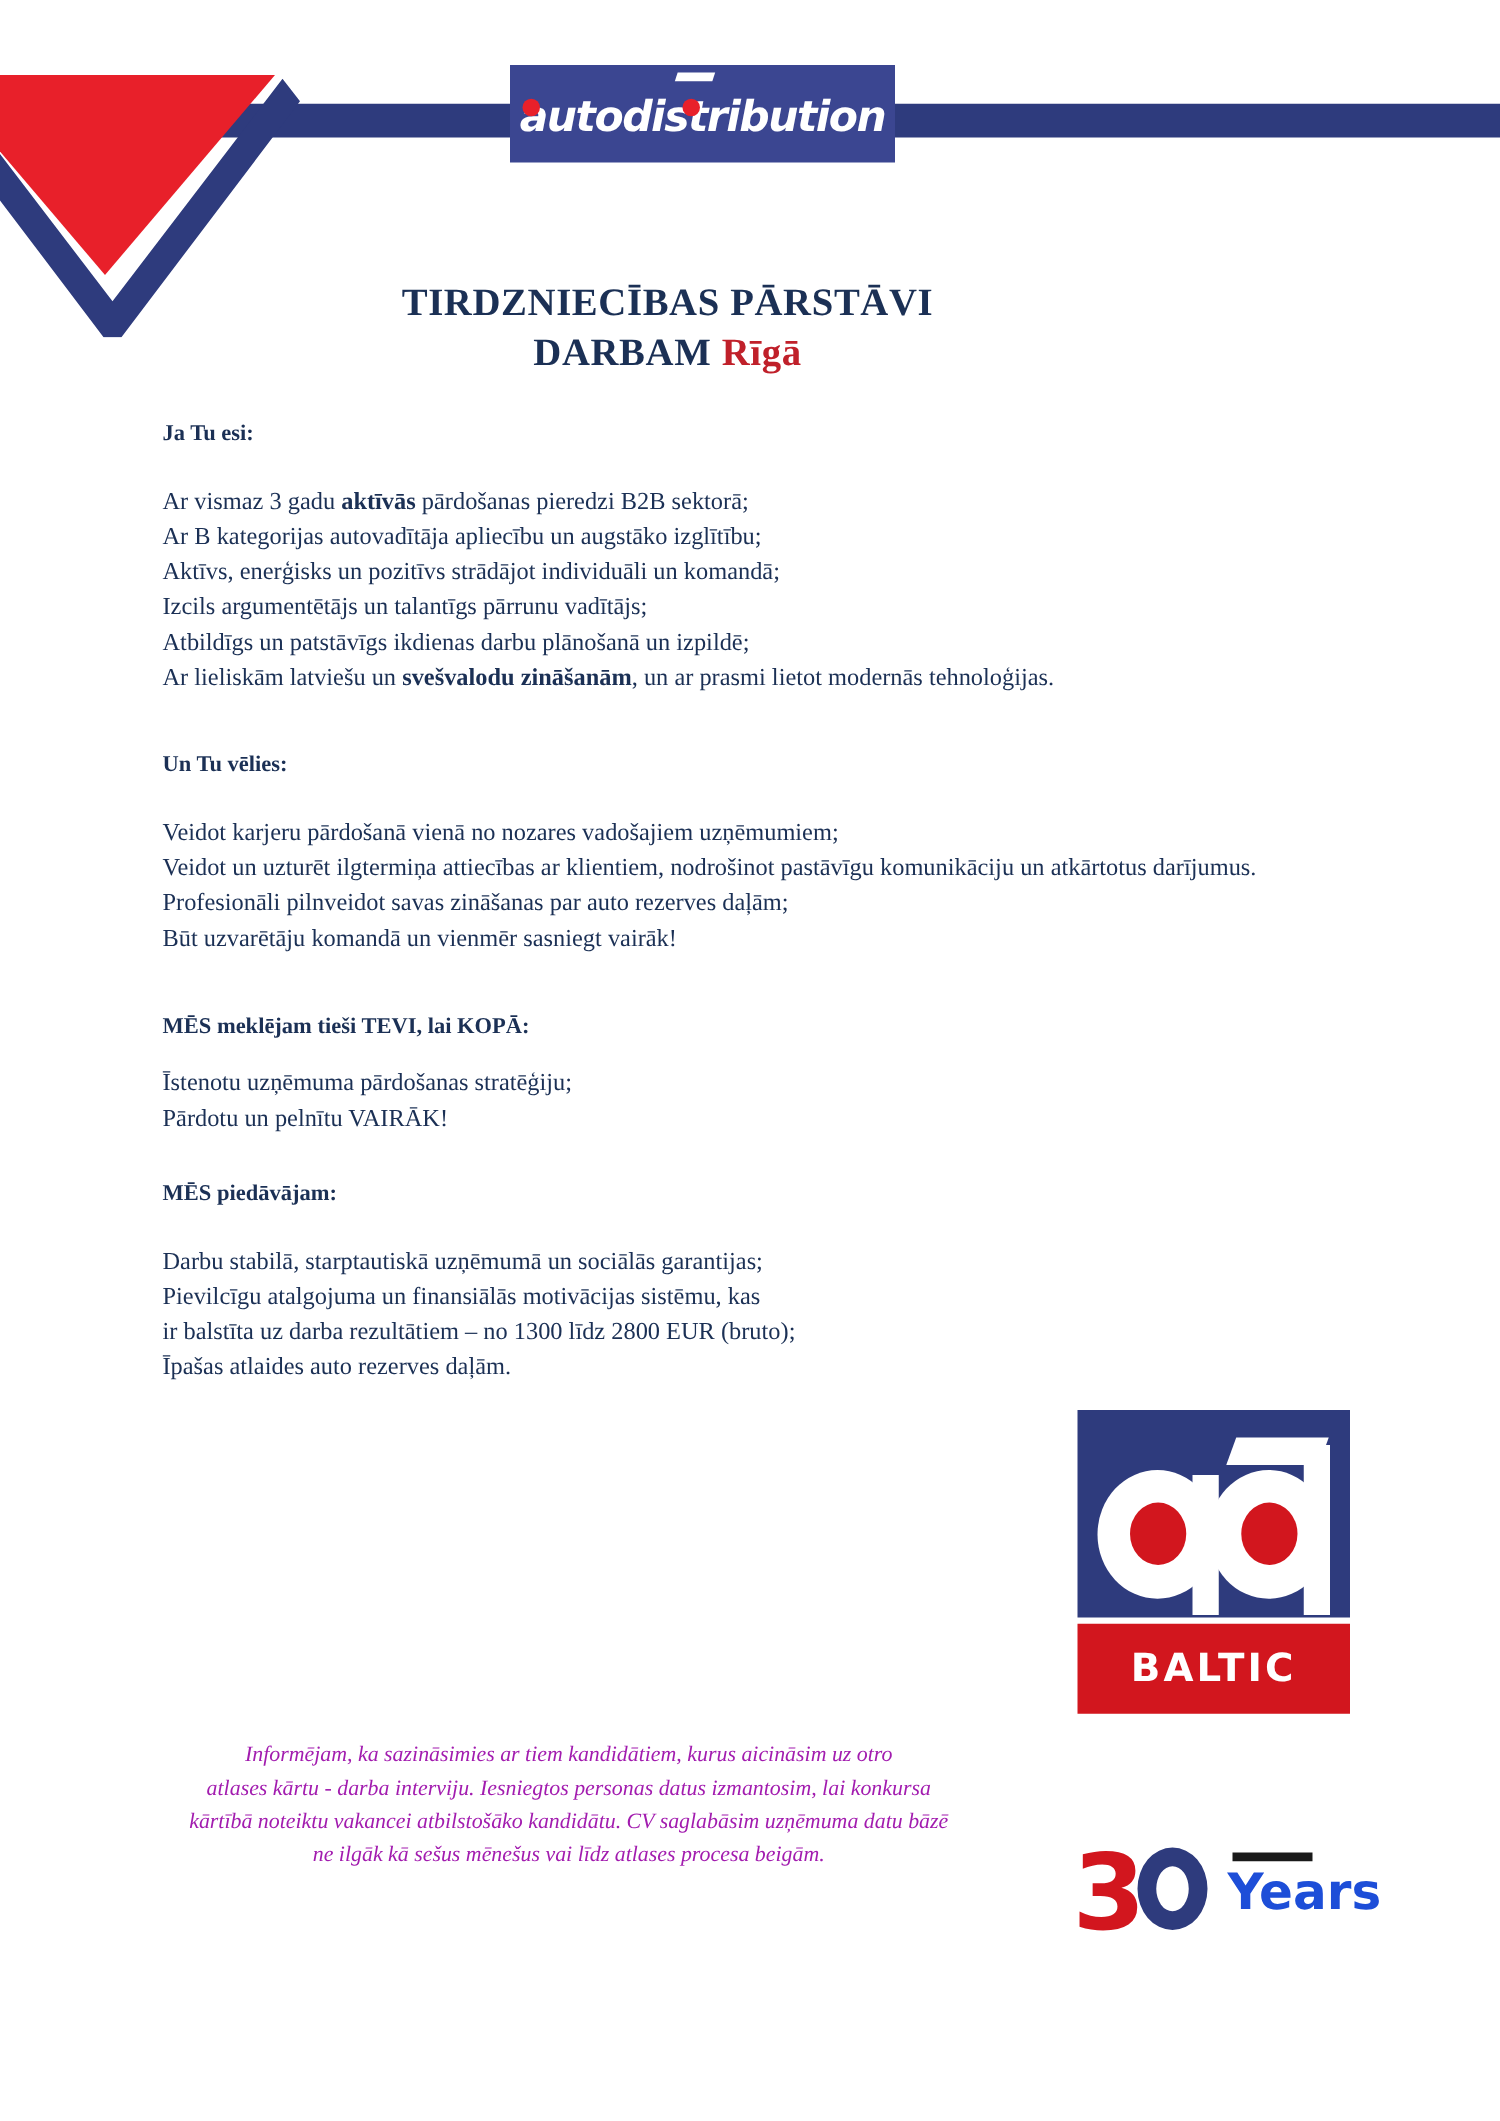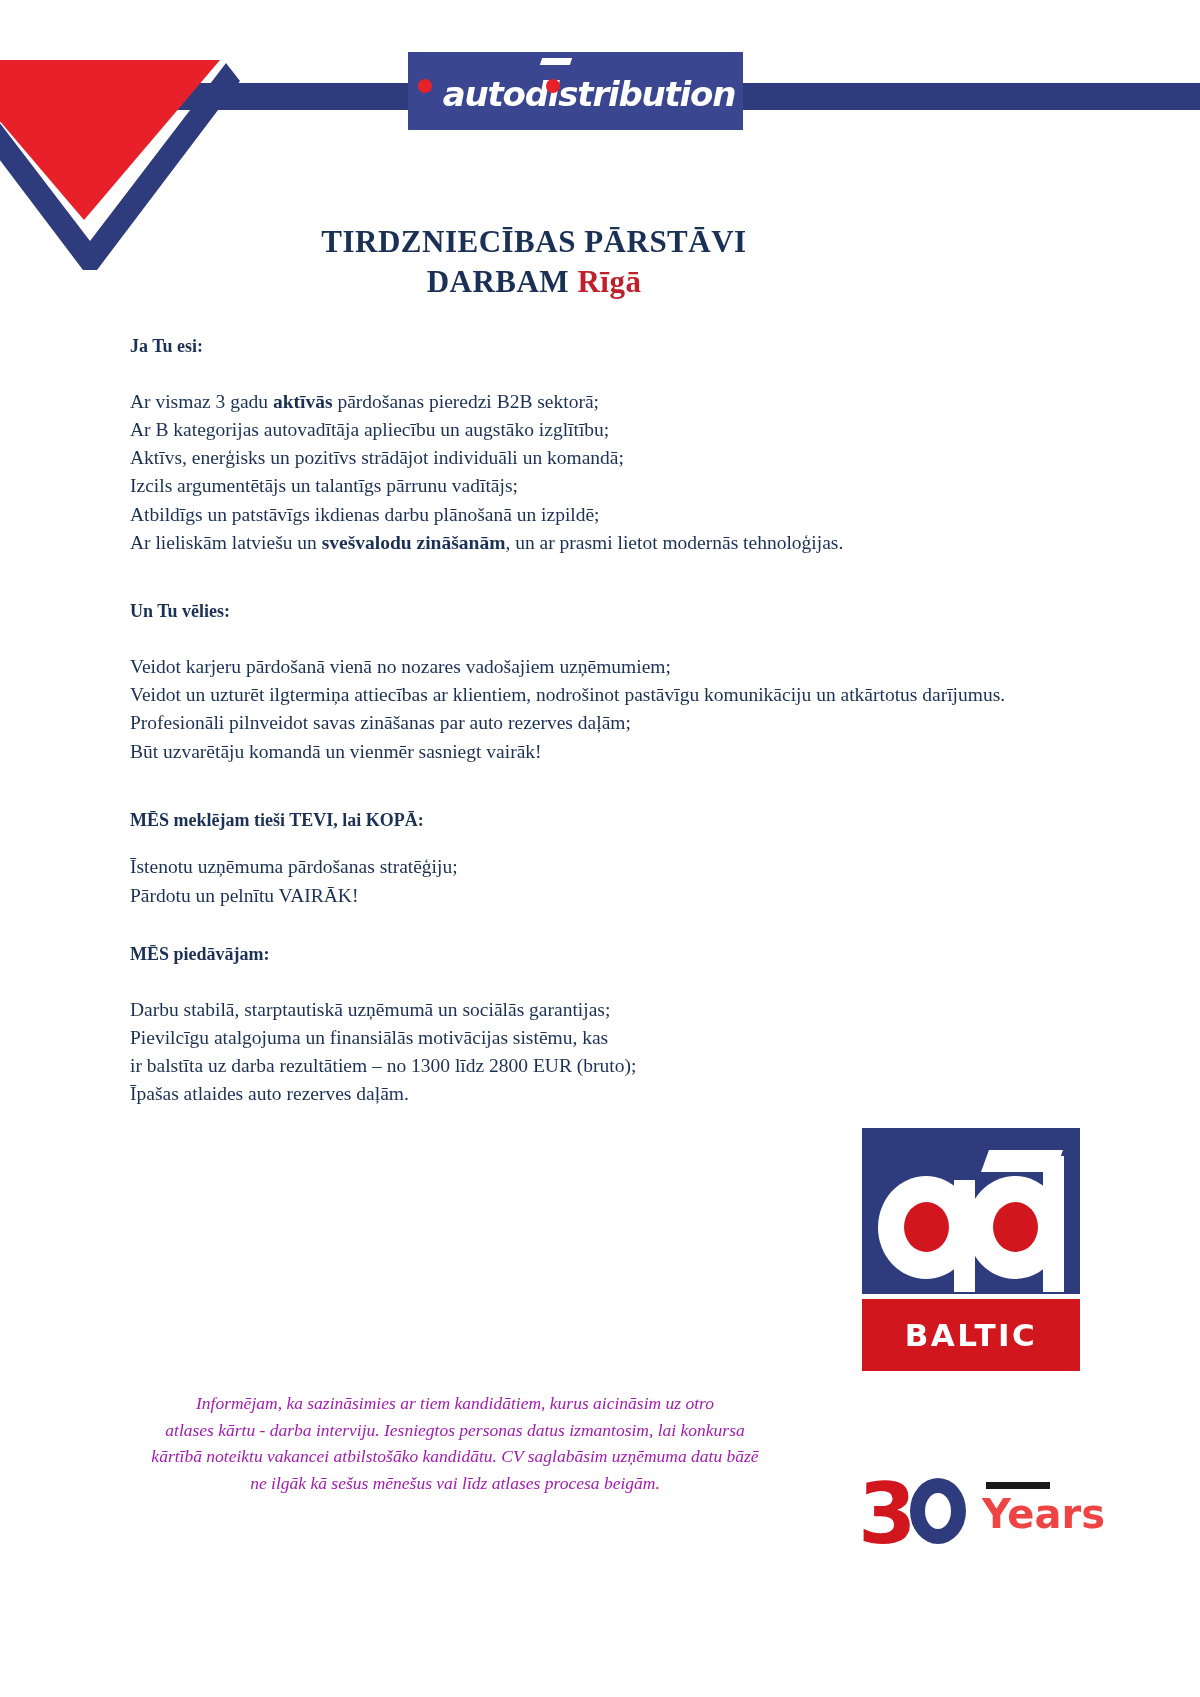--- a/index.html
+++ b/index.html
@@ -70,21 +70,20 @@
   .ad-logo-box {
     position: absolute;
     top: 52px;
     left: 408px;
     width: 308px;
     height: 78px;
     background: #3b4691;
     display: flex;
     align-items: center;
     justify-content: center;
-    padding-left: 27px;
   }
   .ad-logo-text {
     position: relative;
     color: #ffffff;
     font-family: "DejaVu Sans", sans-serif;
     font-weight: bold;
     font-style: italic;
     font-size: 34px;
     letter-spacing: -1.2px;
     line-height: 1;
@@ -281,21 +280,21 @@
     border-radius: 50%;
     box-sizing: border-box;
   }
   .y-word {
     position: absolute;
     left: 124px; top: 24px;
     font-family: "DejaVu Sans", sans-serif;
     font-weight: bold;
     font-size: 40px;
     line-height: 1;
-    color: #ef4444;
+    color: #1d4ed8;
   }
   .y-overline {
     position: absolute;
     left: 128px; top: 12px;
     width: 64px; height: 7px;
     background: #1a1a1a;
   }
 </style>
 </head>
 <body>

